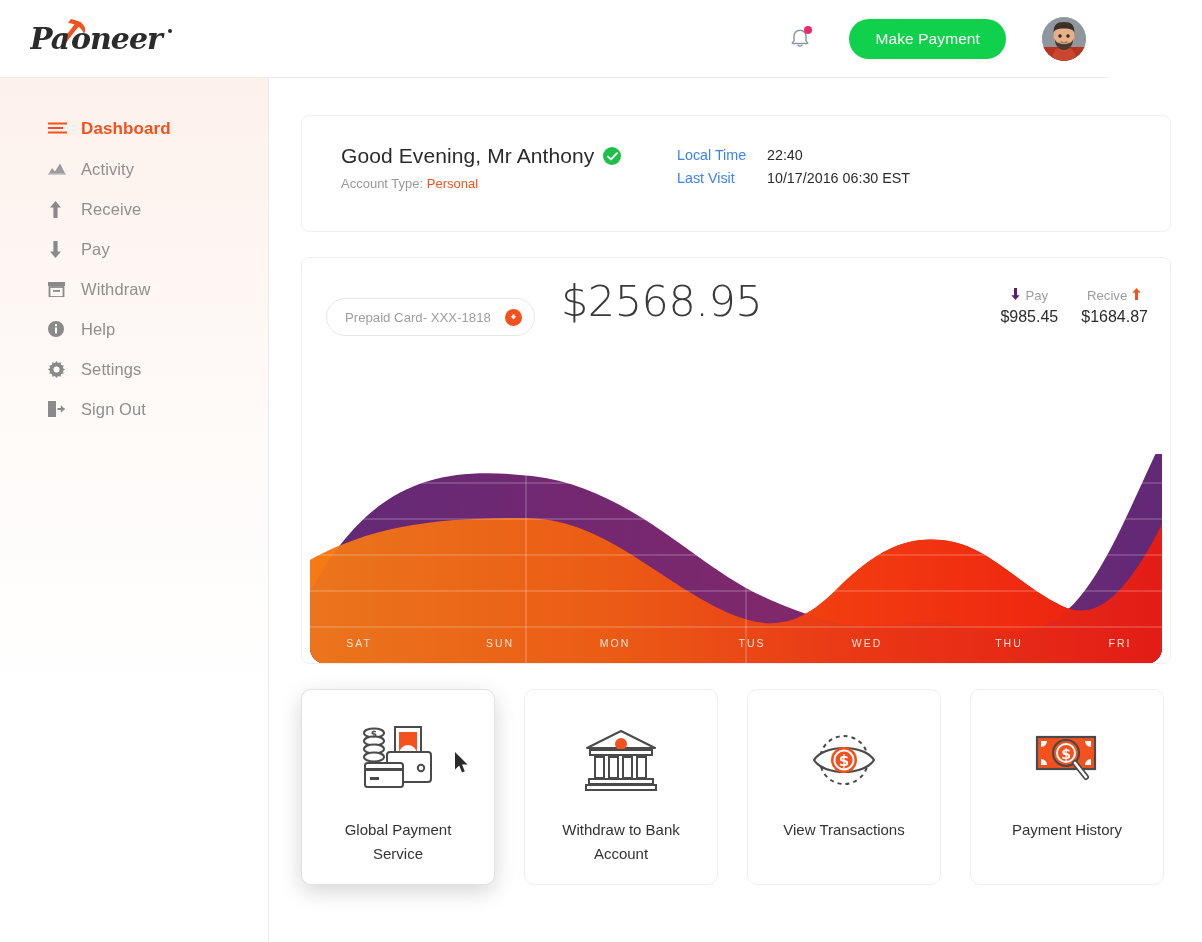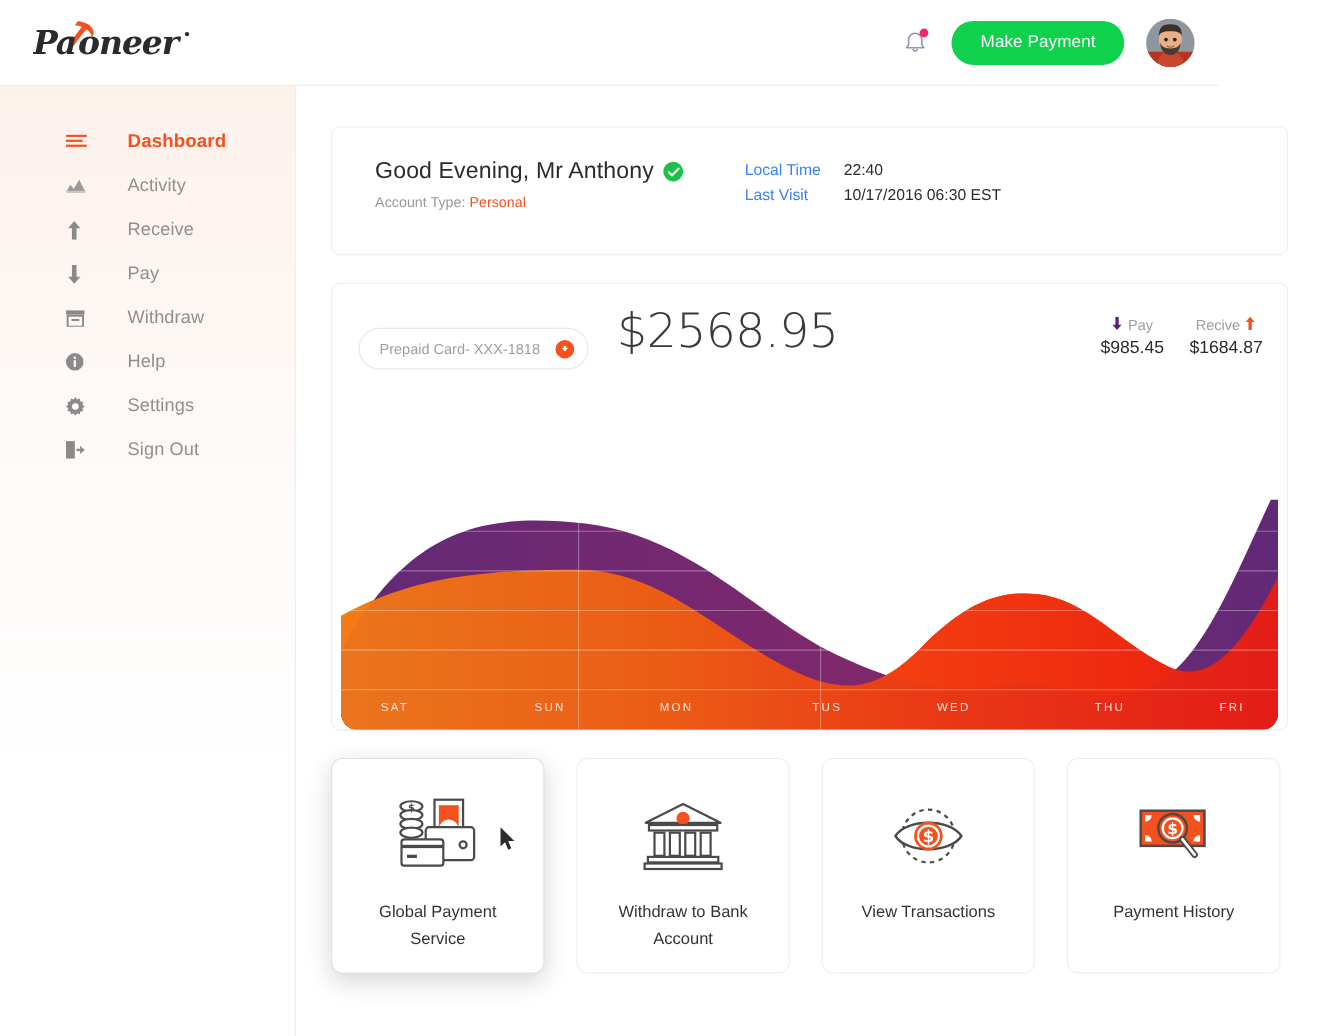--- a/index.html
+++ b/index.html
@@ -42,21 +42,21 @@
     height: 46px;
   }
 
   .header-right {
     position: absolute;
     right: 22px;
     top: 0;
     height: 78px;
     display: flex;
     align-items: center;
-    gap: 0;
+    gap: 16px;
   }
 
   .bell-wrap {
     position: relative;
     width: 38px;
     height: 38px;
     display: flex;
     align-items: center;
     justify-content: center;
     cursor: pointer;
@@ -102,24 +102,23 @@
     height: 864px;
     background: linear-gradient(180deg, #fdf1ec 0%, #fefaf8 38%, #ffffff 72%, #ffffff 100%);
     border-right: 1px solid #ececec;
     padding-top: 31px;
   }
 
   .nav-item {
     display: flex;
     align-items: center;
     height: 40px;
-    padding-left: 60px;
+    padding-left: 48px;
     cursor: pointer;
     text-decoration: none;
-    gap: 23px;
   }
   .nav-icon {
     width: 22px;
     display: flex;
     align-items: center;
     justify-content: flex-start;
     margin-right: 11px;
     color: #8d8d8d;
   }
   .nav-label {

